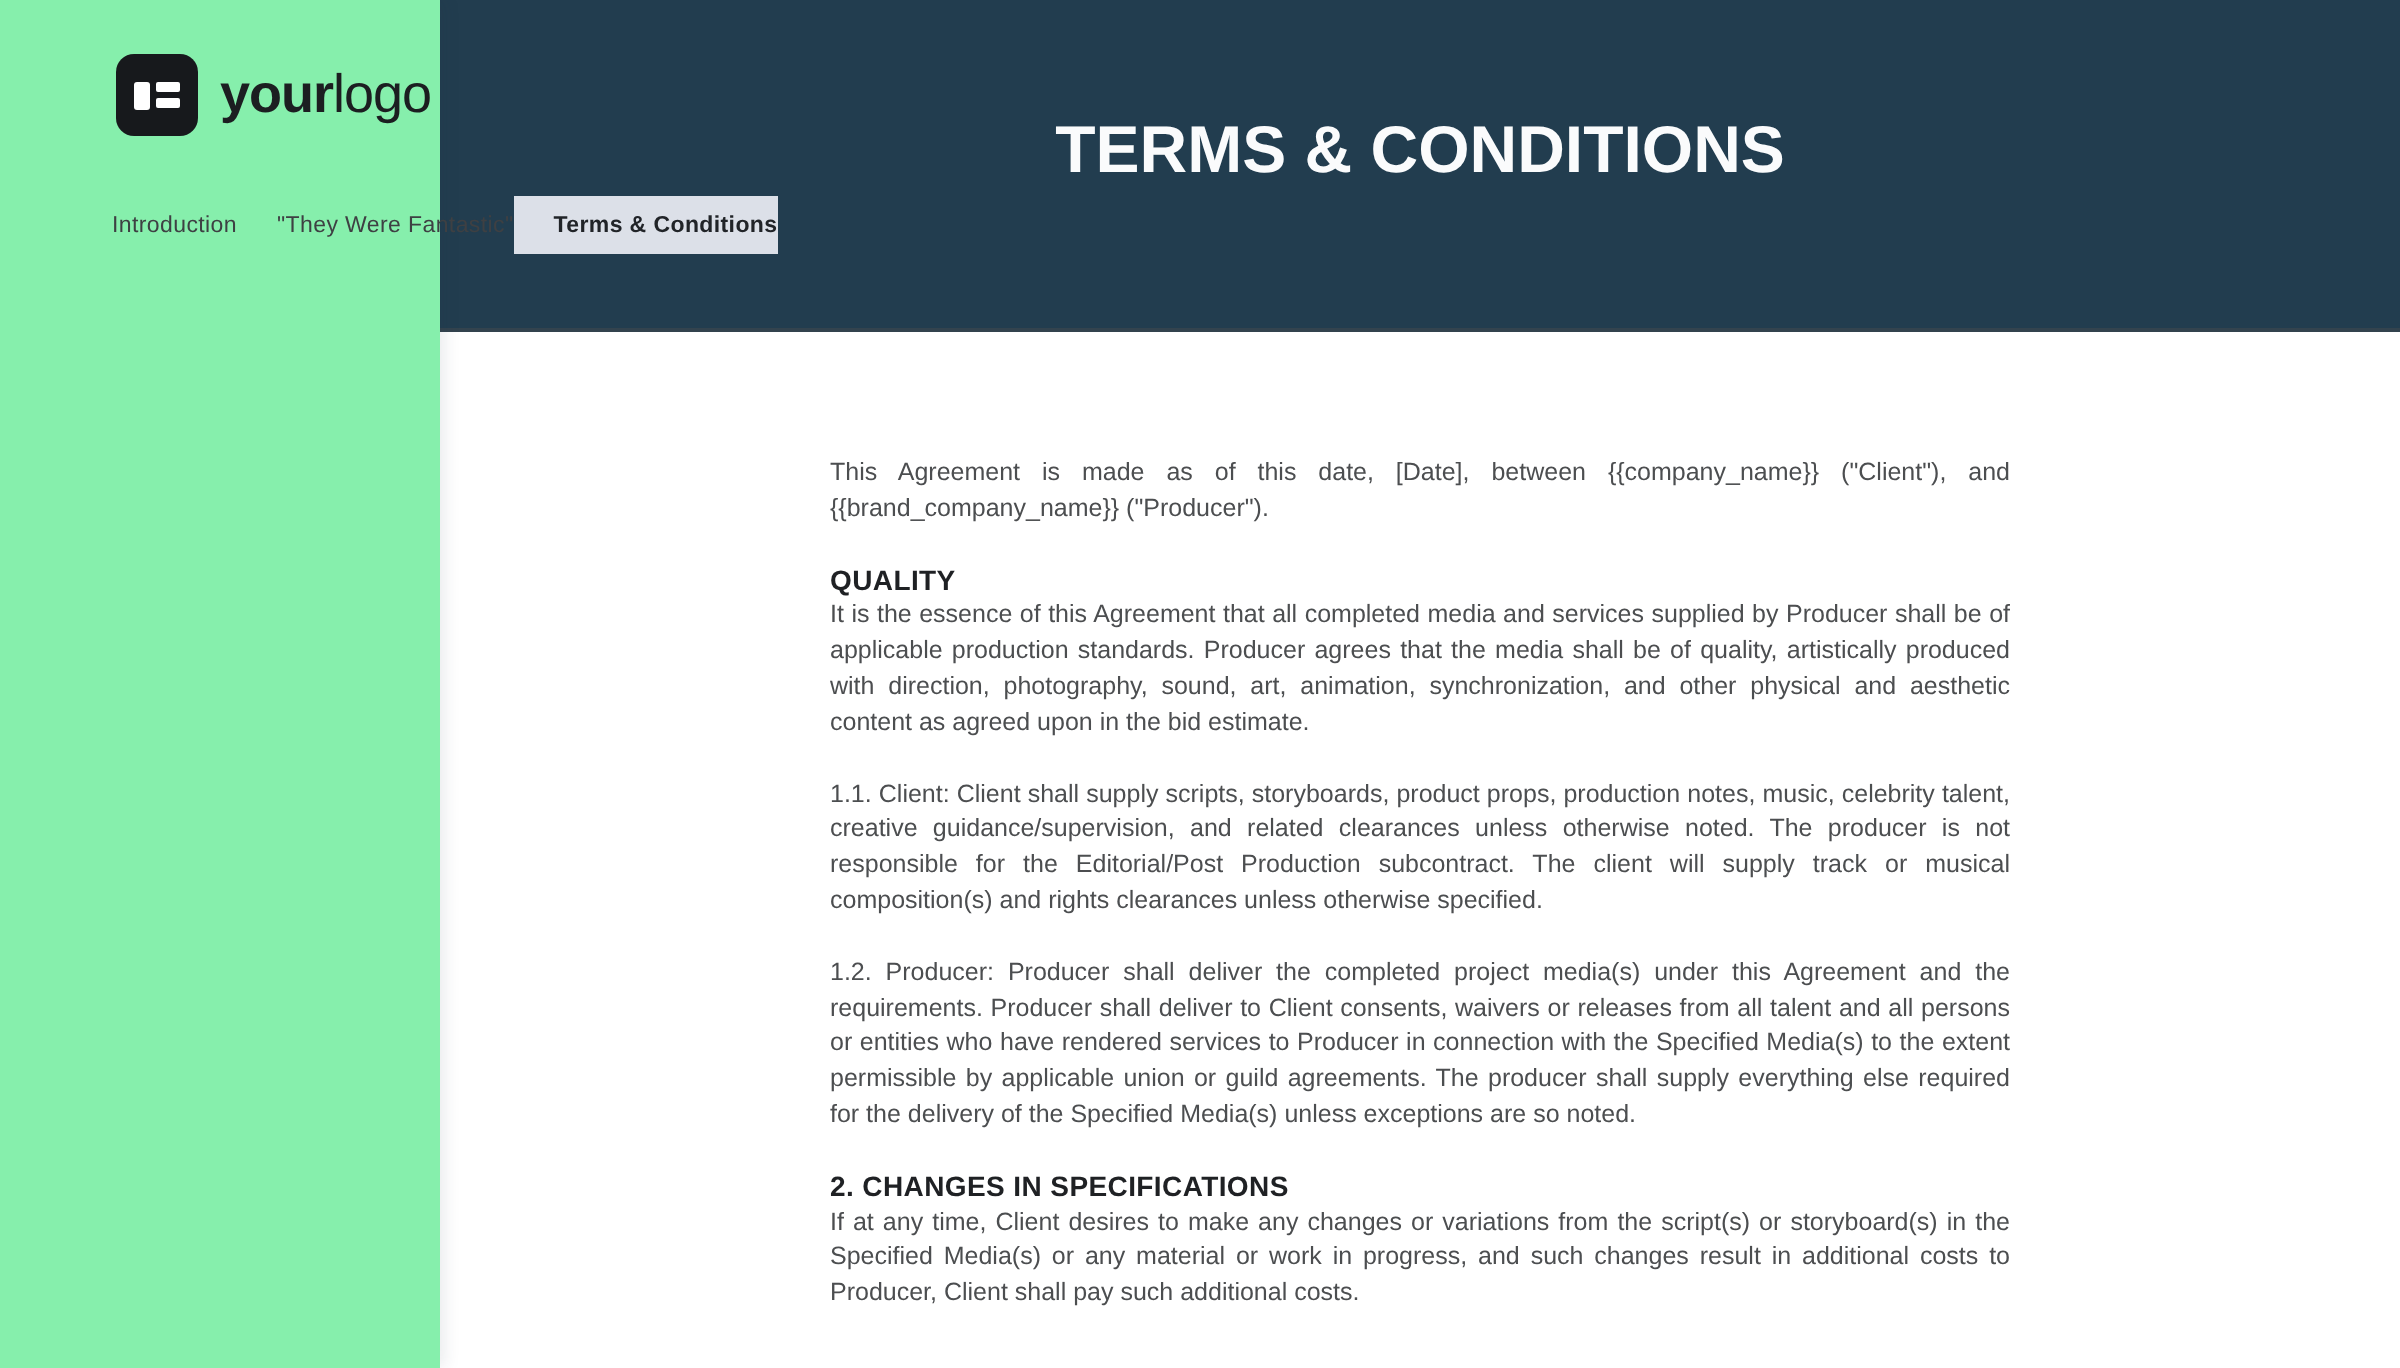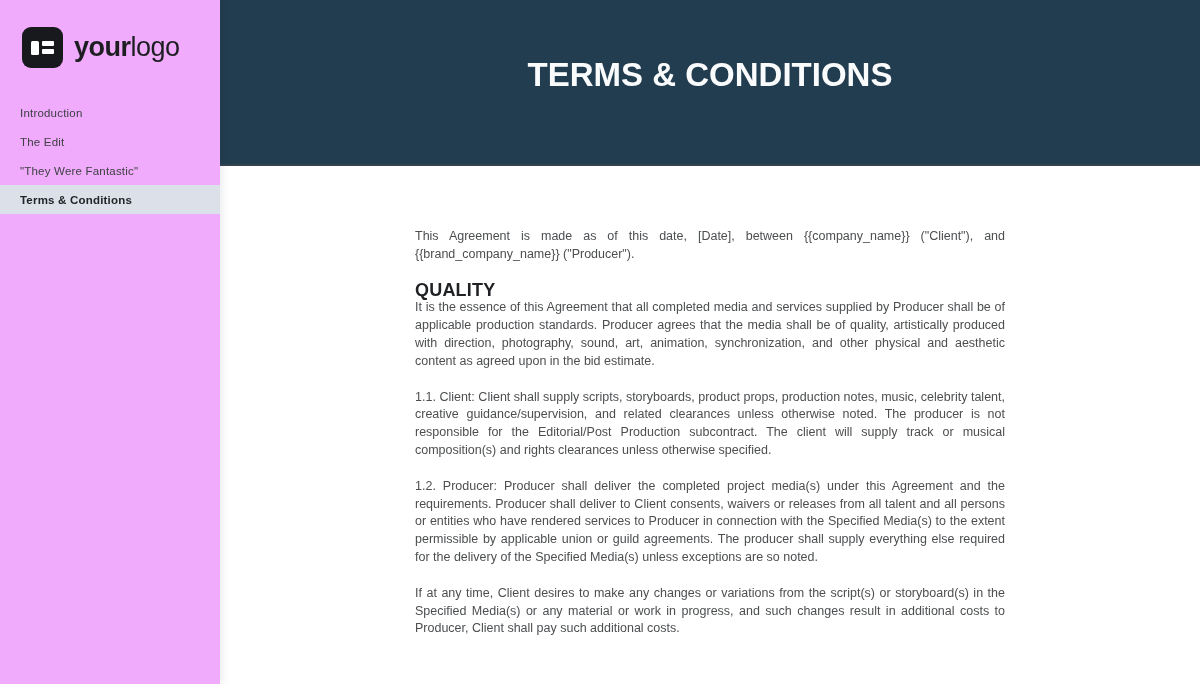--- a/index.html
+++ b/index.html
@@ -12,24 +12,25 @@
   .app {
     display: flex;
     width: 1200px; height: 684px;
   }
 
   
   .sidebar {
     width: 220px;
     min-width: 220px;
     height: 100%;
-    background: #f0abfc;
+    background: #86efac;
     box-shadow: 2px 0 8px rgba(40,50,70,0.10);
     position: relative;
     z-index: 5;
+    padding-left: 36px;
   }
   .logo {
     display: flex;
     align-items: center;
     gap: 11px;
     padding: 27px 0 0 22px;
     margin-bottom: 30px;
   }
   .logo-mark {
     width: 41px; height: 41px;
@@ -62,21 +63,21 @@
   }
   .logo-text {
     font-size: 27px;
     color: #1c1e21;
     letter-spacing: -0.5px;
     line-height: 1;
   }
   .logo-text .bold { font-weight: 700; }
   .logo-text .light { font-weight: 400; }
 
-  .nav { display: flex; flex-direction: column; }
+  .nav { display: flex; flex-direction: row; }
   .nav-item {
     height: 29px;
     display: flex;
     align-items: center;
     padding-left: 20px;
     font-size: 11.5px;
     color: #3e4043;
     letter-spacing: 0.2px;
     cursor: pointer;
     white-space: nowrap;
@@ -113,21 +114,21 @@
     width: 590px;
     margin: 0 auto;
     padding-top: 62px;
     font-size: 12.5px;
     line-height: 17.8px;
     color: #4c4e50;
     text-align: justify;
   }
   .doc p { margin: 0 0 18px 0; }
   .doc h3 {
-    font-size: 18px;
+    font-size: 14px;
     font-weight: 700;
     color: #1f2124;
     margin: 0;
     text-align: left;
     letter-spacing: 0.2px;
   }
 </style>
 </head>
 <body>
 
@@ -142,21 +143,20 @@
               <i></i>
               <i></i>
             </span>
         </span>
       </div>
       <div class="logo-text"><span class="bold">your</span><span class="light">logo</span></div>
     </div>
 
     <nav class="nav">
       <div class="nav-item">Introduction</div>
-      <div class="nav-item">The Edit</div>
       <div class="nav-item">"They Were Fantastic"</div>
       <div class="nav-item active">Terms &amp; Conditions</div>
     </nav>
   </aside>
 
   <main class="main">
     <header class="banner">
       <h1>TERMS &amp; CONDITIONS</h1>
     </header>
 
@@ -167,18 +167,19 @@
         <h3>QUALITY</h3>
         <p>It is the essence of this Agreement that all completed media and services supplied by Producer shall be of applicable production standards. Producer agrees that the media shall be of quality, artistically produced with direction, photography, sound, art, animation, synchronization, and other physical and aesthetic content as agreed upon in the bid estimate.</p>
       </section>
 
       <section>
         <p>1.1. Client: Client shall supply scripts, storyboards, product props, production notes, music, celebrity talent, creative guidance/supervision, and related clearances unless otherwise noted. The producer is not responsible for the Editorial/Post Production subcontract. The client will supply track or musical composition(s) and rights clearances unless otherwise specified.</p>
         <p>1.2. Producer: Producer shall deliver the completed project media(s) under this Agreement and the requirements. Producer shall deliver to Client consents, waivers or releases from all talent and all persons or entities who have rendered services to Producer in connection with the Specified Media(s) to the extent permissible by applicable union or guild agreements. The producer shall supply everything else required for the delivery of the Specified Media(s) unless exceptions are so noted.</p>
       </section>
 
       <section>
+        <h3>2. CHANGES IN SPECIFICATIONS</h3>
         <p>If at any time, Client desires to make any changes or variations from the script(s) or storyboard(s) in the Specified Media(s) or any material or work in progress, and such changes result in additional costs to Producer, Client shall pay such additional costs.</p>
       </section>
     </article>
   </main>
 
 </div>
 
 </body></html>

